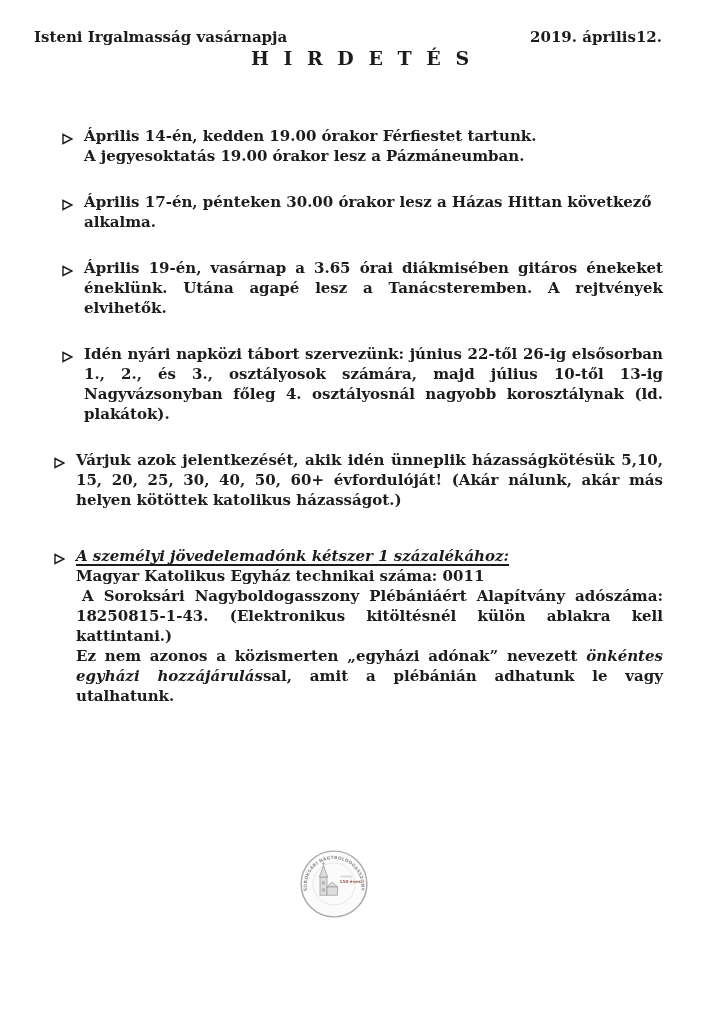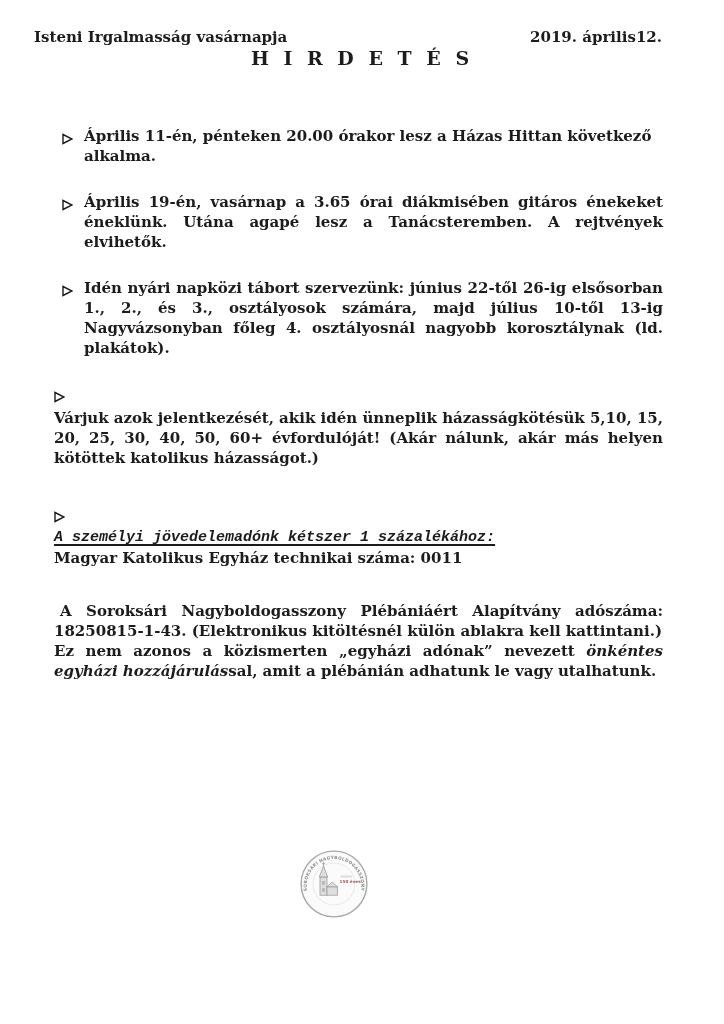--- a/index.html
+++ b/index.html
@@ -36,31 +36,30 @@
     margin-bottom: 26px;
     font-size: 15px;
     line-height: 20px;
   }
   .bullet .marker {
     flex: none;
     width: 22px;
     padding-top: 4px;
   }
   .bullet .btext { flex: 1; }
-  .outdent { margin-left: -8px; flex-direction: column; }
+  .outdent { margin-left: -8px; }
   .just { text-align: justify; text-align-last: left; }
   .tax { margin-top: 36px; margin-bottom: 0; }
   .tax-heading {
     font-style: italic;
     text-decoration: underline;
     text-decoration-thickness: 1.5px;
     text-underline-offset: 3px;
-    font-family: Liberation Mono, monospace;
   }
-  .indented { text-indent: 6px; margin-top: 33px; }
+  .indented { text-indent: 6px; }
   .disclaimer em { font-style: italic; font-weight: 700; }
   .seal {
     position: absolute;
     left: 299px;
     top: 849px;
     width: 70px;
     height: 70px;
   }
 </style>
 </head>
@@ -71,29 +70,40 @@
   <div class="hdr">
     <span>Isteni Irgalmasság vasárnapja</span>
     <span>2019. április12.</span>
   </div>
 
   <div class="doc-title">H I R D E T É S</div>
 
   <div class="content">
 
 
+    <div class="bullet">
+      <span class="marker">
+        <svg width="11" height="12" viewBox="0 0 11 12">
+            <path d="M1,1.5 L10,6 L1,10.5 Z" fill="none" stroke="#1c1c1c" stroke-width="1.4"></path>
+          </svg>
+      </span>
+      <div class="btext">
+        <div>Április 14-én, kedden 19.00 órakor Férfiestet tartunk.</div>
+        <div>A jegyesoktatás 19.00 órakor lesz a Pázmáneumban.</div>
+      </div>
+    </div>
 
 
     <div class="bullet">
       <span class="marker">
         <svg width="11" height="12" viewBox="0 0 11 12">
             <path d="M1,1.5 L10,6 L1,10.5 Z" fill="none" stroke="#1c1c1c" stroke-width="1.4"></path>
           </svg>
       </span>
-      <div class="btext">Április 11-én, pénteken 20.00 órakor lesz a Házas Hittan következő alkalma.</div>
+      <div class="btext">Április 17-én, pénteken 30.00 órakor lesz a Házas Hittan következő alkalma.</div>
     </div>
 
     <div class="bullet">
       <span class="marker">
         <svg width="11" height="12" viewBox="0 0 11 12">
             <path d="M1,1.5 L10,6 L1,10.5 Z" fill="none" stroke="#1c1c1c" stroke-width="1.4"></path>
           </svg>
       </span>
       <div class="btext just">Április 19-én, vasárnap a 3.65 órai diákmisében gitáros énekeket éneklünk. Utána agapé lesz a Tanácsteremben. A rejtvények elvihetők.</div>
     </div>

